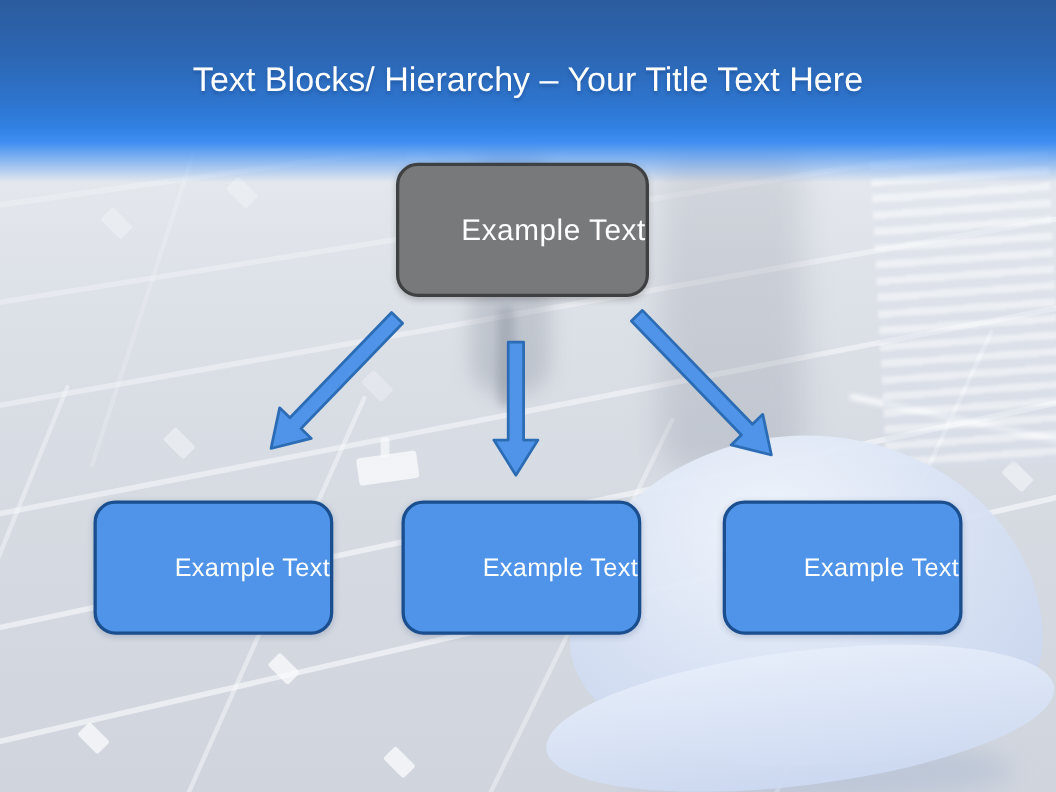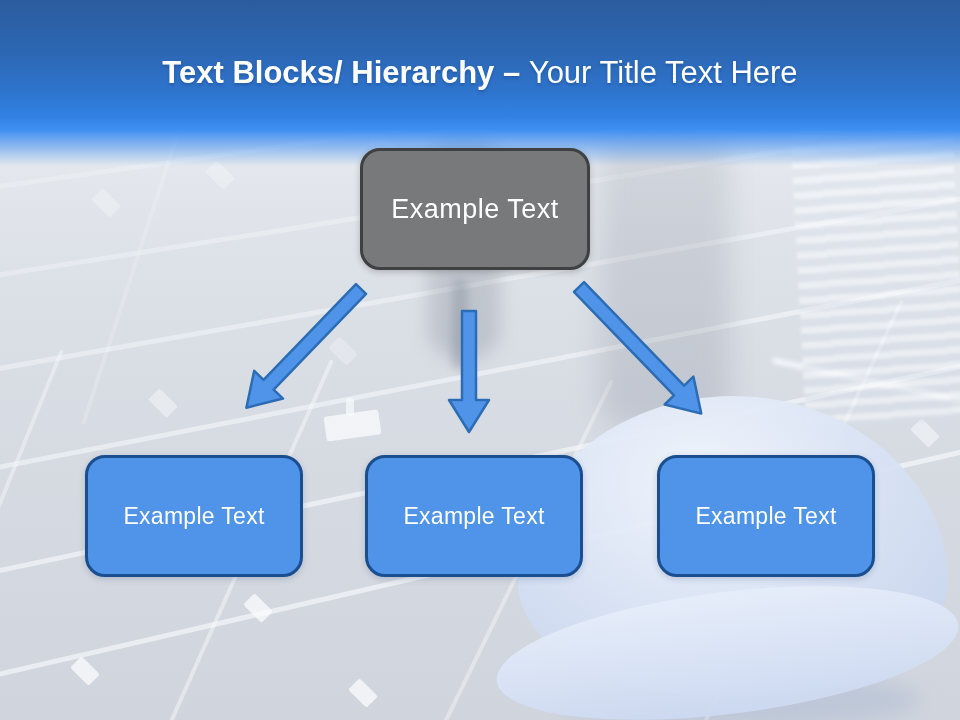--- a/index.html
+++ b/index.html
@@ -42,25 +42,25 @@
   
   .header-band{
     position:absolute;left:0;top:0;width:960px;height:166px;
     background:linear-gradient(180deg,#2c5c9e 0%,#2c66b2 30%,#2e74cd 55%,#3181e3 70%,#3f8ef1 78%, rgba(140,180,235,0) 100%);
   }
   .title{
     position:absolute;left:0;top:52px;width:960px;text-align:center;
     color:#fff;font-size:31px;line-height:42px;
     text-shadow:0 2px 3px rgba(18,58,118,.35);white-space:nowrap;
   }
-  .title .bold{font-weight:700;}
+  .title .bold{font-weight:400;}
   .title .regular{font-weight:400;margin-top:42px;}
   
   .node{
-    position:absolute;display:flex;align-items:center;justify-content:center;
+    position:absolute;display:flex;align-items:center;justify-content:flex-end;
     color:#fff;text-align:center;box-sizing:border-box;
   }
   .node-root{
     left:360px;top:148px;width:230px;height:122px;border-radius:20px;
     background:#78797b;border:3px solid #3e4041;
     font-size:27px;letter-spacing:.5px;
     box-shadow:0 2px 6px rgba(40,40,40,.25);
   }
   .node-child{
     top:455px;width:218px;height:122px;border-radius:20px;

